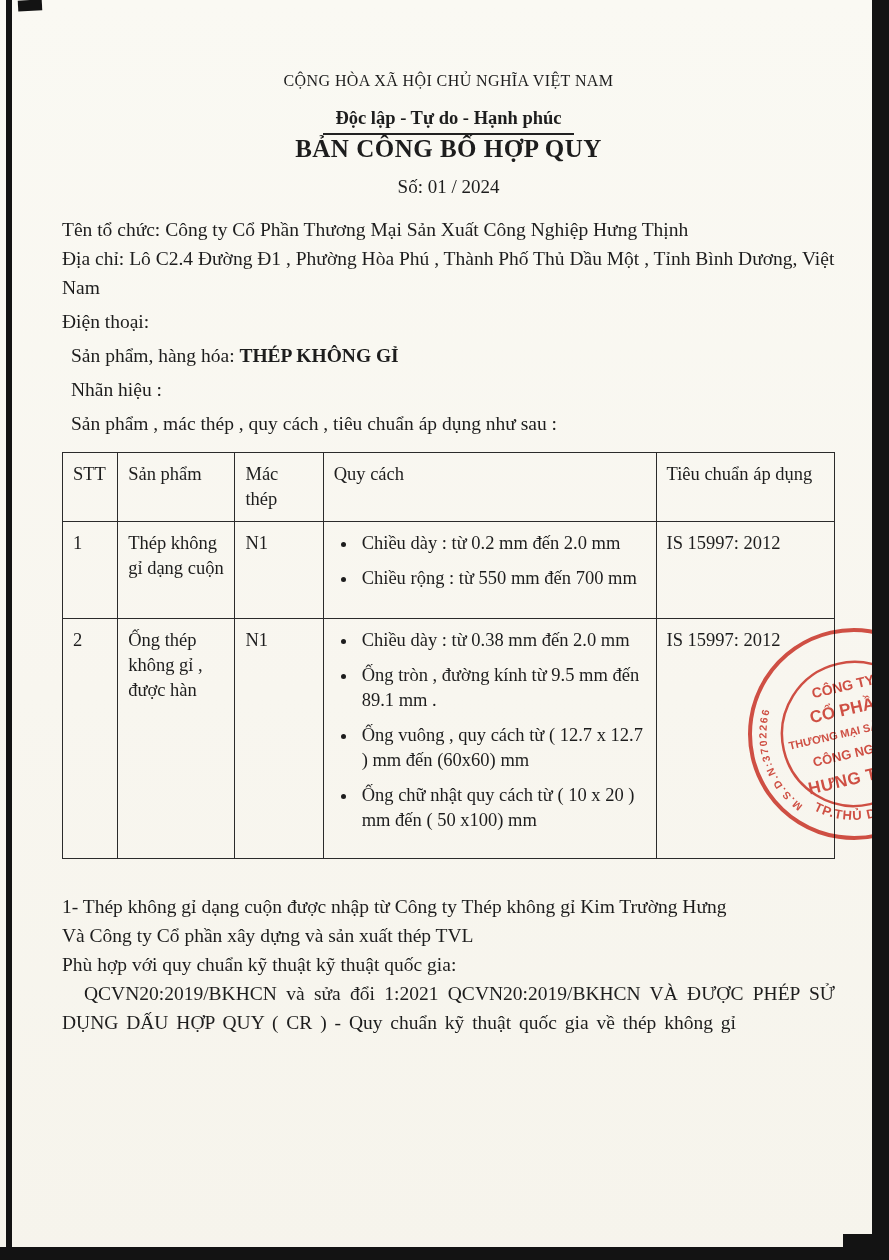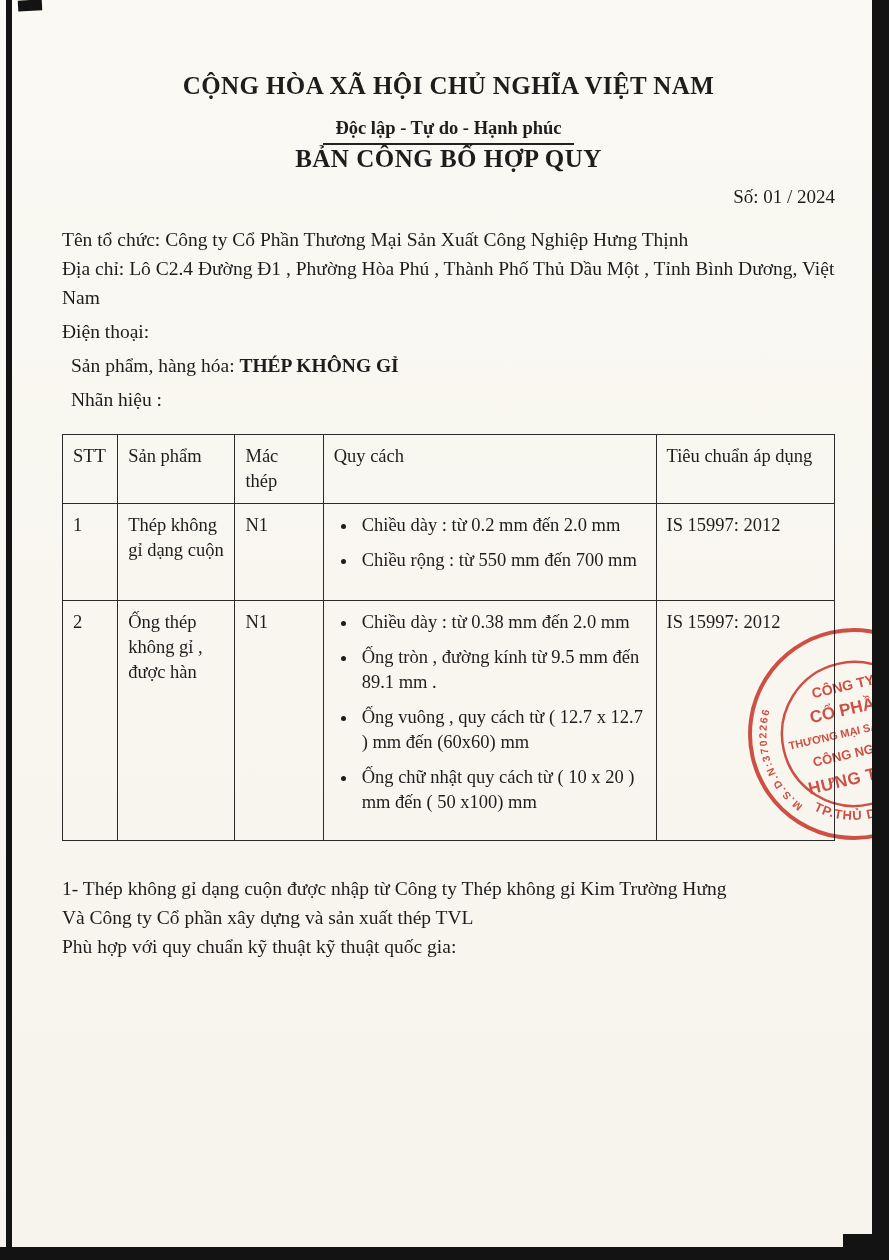--- a/index.html
+++ b/index.html
@@ -10,31 +10,31 @@
   }
   
   .edge{position:absolute;background:#131313;z-index:30;}
   .edge.left{left:6px;top:0;width:6px;height:1260px;}
   .edge.right{right:0;top:0;width:17px;height:1260px;}
   .edge.bottom{left:0;bottom:0;width:889px;height:13px;}
   .edge.corner{right:0;bottom:0;width:46px;height:26px;}
   .edge.topmark{left:18px;top:0;width:24px;height:11px;transform:rotate(-3deg);}
   .content{position:absolute;left:62px;right:54px;top:72px;z-index:10;}
   .nat-header{text-align:center;}
-  .country{font-size:25px;font-weight:bold;letter-spacing:.4px;}
+  .country{font-size:16px;font-weight:normal;letter-spacing:.4px;}
   .motto{display:inline-block;font-size:18.5px;font-weight:bold;margin-top:0;
          padding:0 12px 4px 12px;border-bottom:2px solid #222;}
   .doc-title{text-align:center;font-size:25px;font-weight:bold;letter-spacing:.5px;}
-  .doc-number{text-align:right;font-size:19px;margin-top:13px;}
+  .doc-number{text-align:center;font-size:19px;margin-top:13px;}
   .info{margin-top:17px;}
   .info p{margin:0;font-size:19.5px;line-height:29px;}
   .info p.sp{margin-top:5px;}
   .info p.indent{padding-left:9px;}
   
-  table.spec{border-collapse:collapse;width:100%;margin-top:20px;table-layout:fixed;}
+  table.spec{border-collapse:collapse;width:100%;margin-top:14px;table-layout:fixed;}
   table.spec th,table.spec td{
     border:1.6px solid #2b2b2b;vertical-align:top;text-align:left;
     font-weight:normal;font-size:18.5px;line-height:25px;padding:9px 10px;
     overflow:hidden;
   }
   tr.head{height:41px;}
   tr.r1{height:97px;}
   tr.r2{height:240px;}
   td.c-stt,th.c-stt{text-align:center;}
   td.c-mac{text-align:center;}
@@ -100,20 +100,21 @@
 
     <div class="doc-title">BẢN CÔNG BỐ HỢP QUY</div>
     <div class="doc-number">Số: 01 / 2024</div>
 
     <div class="info">
       <p>Tên tổ chức: Công ty Cổ Phần Thương Mại Sản Xuất Công Nghiệp Hưng Thịnh</p>
       <p>Địa chỉ: Lô C2.4 Đường Đ1 , Phường Hòa Phú , Thành Phố Thủ Dầu Một , Tỉnh Bình Dương, Việt Nam</p>
       <p class="sp">Điện thoại:</p>
       <p class="sp indent"><span>Sản phẩm, hàng hóa: </span><b>THÉP KHÔNG GỈ</b></p>
       <p class="sp indent">Nhãn hiệu :</p>
+      <p class="sp indent">Sản phẩm , mác thép , quy cách , tiêu chuẩn áp dụng như sau :</p>
     </div>
 
     <table class="spec">
       <colgroup>
         <col style="width:55px">
         <col style="width:117px">
         <col style="width:88px">
         <col style="width:332px">
         <col style="width:178px">
       </colgroup>
@@ -151,16 +152,17 @@
         </td>
         <td>IS 15997: 2012</td>
       </tr>
     </tbody>
       </table>
 
     <div class="notes">
       <p class="note1">1- Thép không gỉ dạng cuộn được nhập từ Công ty Thép không gỉ Kim Trường Hưng</p>
       <p class="note1">Và Công ty Cổ phần xây dựng và sản xuất thép TVL</p>
       <p class="conform">Phù hợp với quy chuẩn kỹ thuật kỹ thuật quốc gia:</p>
+      <p class="regulation">QCVN20:2019/BKHCN và sửa đổi 1:2021 QCVN20:2019/BKHCN VÀ ĐƯỢC PHÉP SỬ DỤNG DẤU HỢP QUY ( CR ) -  Quy chuẩn kỹ thuật quốc gia về thép không gỉ</p>
     </div>
 
   </div>
 </div>
 
 </body></html>

